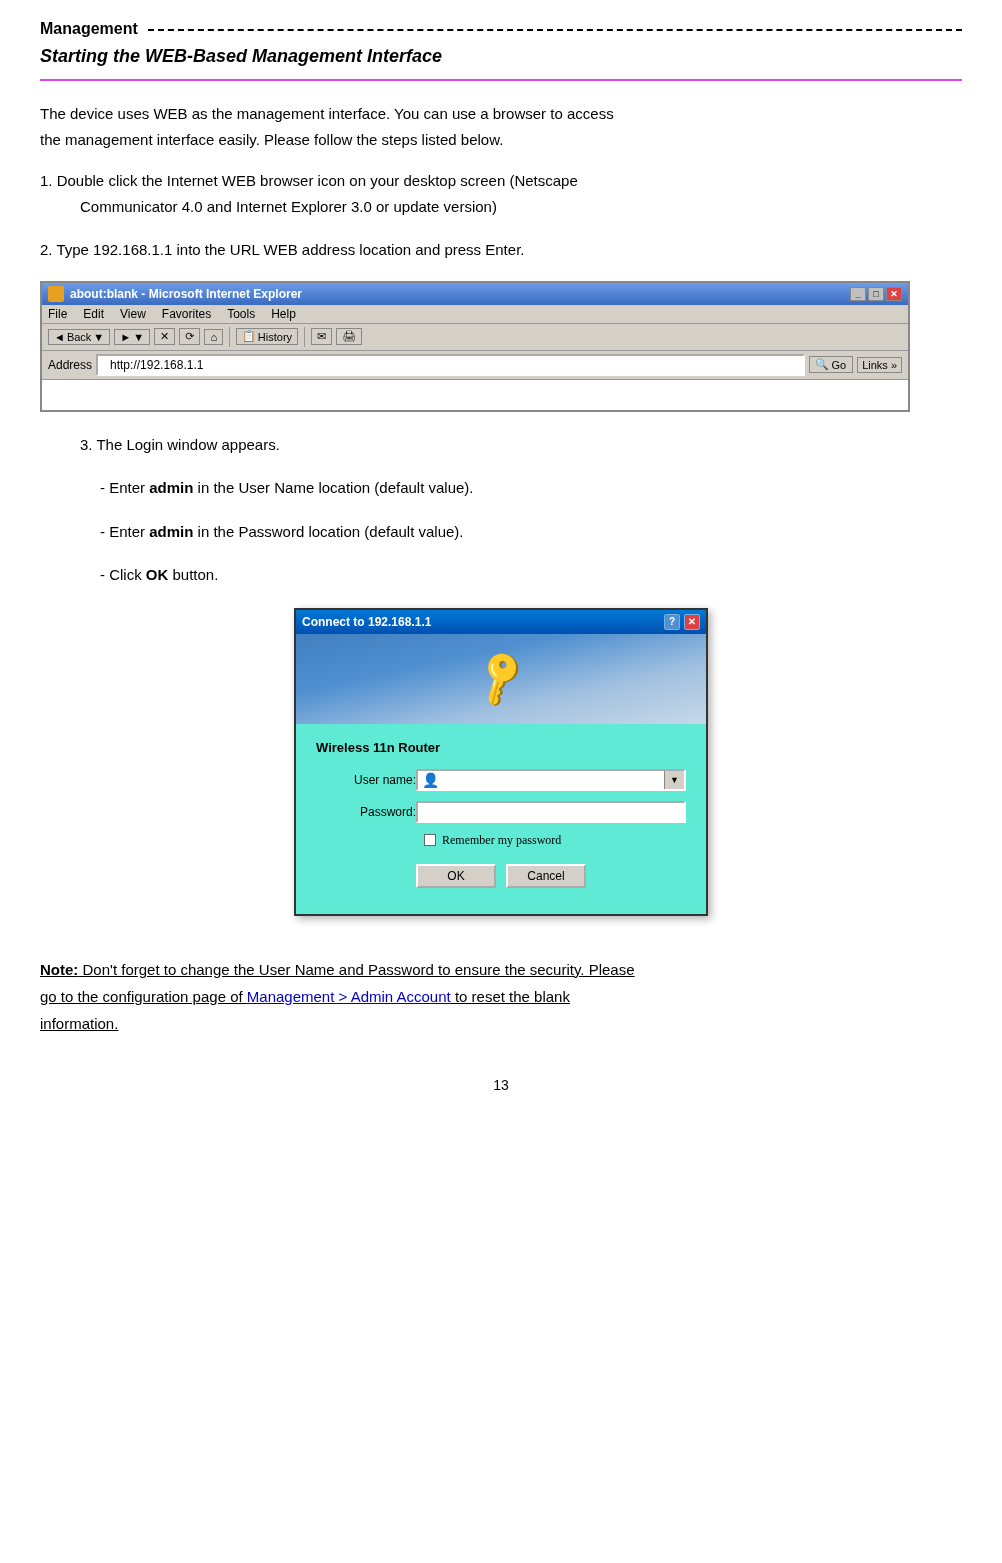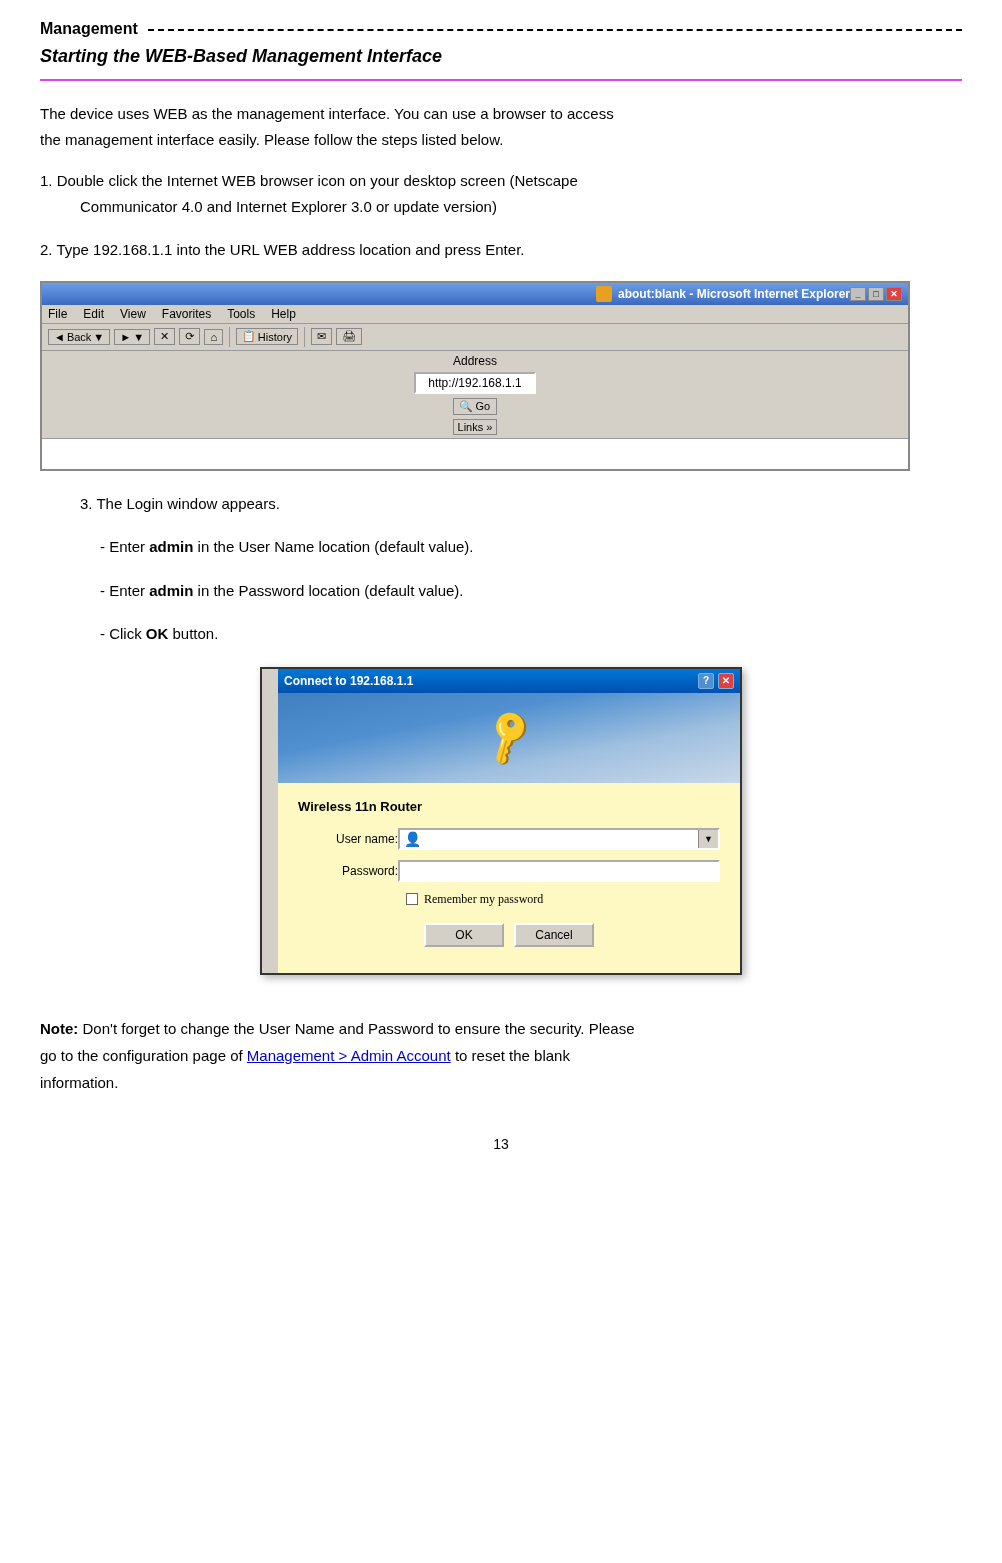--- a/index.html
+++ b/index.html
@@ -53,21 +53,21 @@
       margin: 10px 0 20px 0;
       width: 870px;
       background: #fff;
     }
 
     .browser-titlebar {
       background: linear-gradient(to bottom, #6b9de8, #3a6abf);
       padding: 3px 6px;
       display: flex;
       align-items: center;
-      justify-content: flex-end;
+      justify-content: space-between;
     }
     .browser-titlebar-left {
       display: flex;
       align-items: center;
       gap: 6px;
     }
     .browser-icon {
       width: 16px;
       height: 16px;
       background: #e8a020;
@@ -131,21 +131,20 @@
     }
 
     .browser-addressbar {
       background: #d4d0c8;
       padding: 3px 6px;
       display: flex;
       align-items: center;
       gap: 4px;
       border-bottom: 1px solid #999;
       font-size: 12px;
-      flex-direction: column;
     }
     .address-label {
       font-size: 12px;
     }
     .address-input {
       flex: 1;
       border: 2px inset #fff;
       background: #fff;
       padding: 2px 12px;
       font-size: 12px;
@@ -173,25 +172,24 @@
     }
 
     
     .login-dialog-container {
       display: flex;
       justify-content: center;
       margin: 20px 0 30px 0;
     }
 
     .login-dialog {
-      width: 482px;
+      width: 414px;
       border: 2px solid #333;
       box-shadow: 3px 3px 8px rgba(0,0,0,0.3);
       background: #d4d0c8;
-      padding-left: 16px;
     }
 
     .login-titlebar {
       background: linear-gradient(to bottom, #0078d7, #0050b0);
       padding: 4px 6px;
       display: flex;
       align-items: center;
       justify-content: space-between;
     }
     .login-title-text {
@@ -228,21 +226,21 @@
       align-items: center;
       justify-content: center;
     }
     .login-keys-icon {
       font-size: 40px;
       transform: rotate(-30deg);
     }
 
     .login-body {
       padding: 16px 20px;
-      background: #fef9c3;
+      background: #5eead4;
     }
 
     .login-device-name {
       font-size: 13px;
       font-weight: bold;
       margin-bottom: 14px;
       color: #000;
     }
 
     .login-field-row {
@@ -316,20 +314,21 @@
       border: 2px outset #fff;
       font-size: 12px;
       display: flex;
       align-items: center;
       justify-content: center;
     }
 
     .note-section {
       margin-top: 40px;
       line-height: 1.8;
+      text-decoration: underline;
     }
     .note-label {
       font-weight: bold;
       color: #000;
     }
     .link-text {
       color: #0000cc;
       text-decoration: underline;
     }
 

